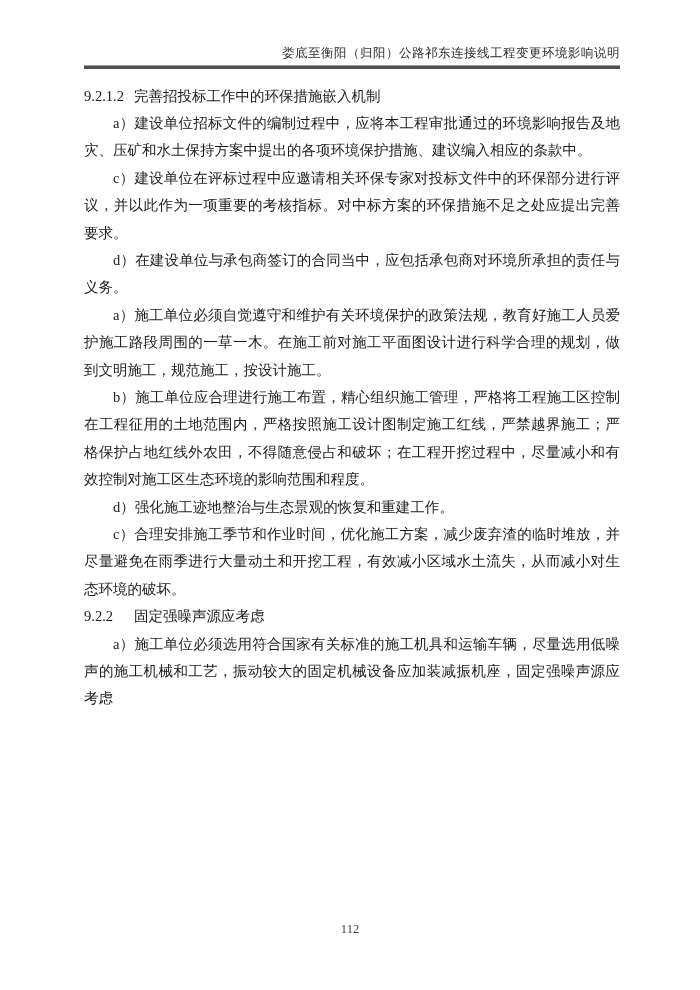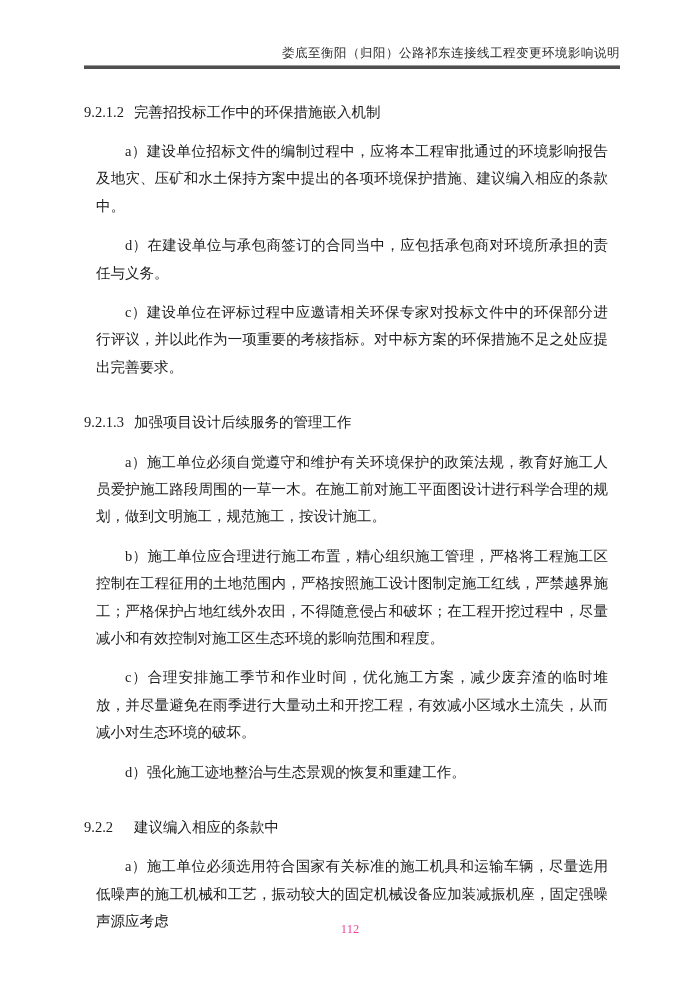--- a/index.html
+++ b/index.html
@@ -46,62 +46,60 @@
     margin: 0;
     font-size: 14.5px;
     font-weight: normal;
     line-height: 27.4px;
     text-align: left;
     white-space: nowrap;
   }
   .section-number {
     display: inline-block;
     min-width: 50px;
-    margin-top: 16px;
   }
   .para {
-    margin: 12px;
+    margin: 0;
     text-indent: 2em;
   }
   .para.underline {
     text-decoration-thickness: 1px;
     text-underline-offset: 5px;
   }
   .page-number {
     position: absolute;
     left: 0; right: 0;
     top: 922px;
     text-align: center;
     font-size: 12.5px;
-    color: #ec4899;
+    color: #404040;
   }
 </style>
 </head>
 <body>
 
 <div class="page">
   <div class="content">
 
     <div class="running-header">娄底至衡阳（归阳）公路祁东连接线工程变更环境影响说明</div>
     <div class="header-rule"></div>
 
     <div class="body-text">
 
       <h3 class="section-heading"><span class="section-number">9.2.1.2</span><span>完善招投标工作中的环保措施嵌入机制</span></h3>
       <p class="para">a）建设单位招标文件的编制过程中，应将本工程审批通过的环境影响报告及地灾、压矿和水土保持方案中提出的各项环境保护措施、建议编入相应的条款中。</p>
+      <p class="para">c）建设单位在评标过程中应邀请相关环保专家对投标文件中的环保部分进行评议，并以此作为一项重要的考核指标。对中标方案的环保措施不足之处应提出完善要求。</p>
       <p class="para">d）在建设单位与承包商签订的合同当中，应包括承包商对环境所承担的责任与义务。</p>
-      <p class="para">c）建设单位在评标过程中应邀请相关环保专家对投标文件中的环保部分进行评议，并以此作为一项重要的考核指标。对中标方案的环保措施不足之处应提出完善要求。</p>
 
-      <h3 class="section-heading"><span class="section-number">9.2.1.3</span><span>加强项目设计后续服务的管理工作</span></h3>
 
       <p class="para">a）施工单位必须自觉遵守和维护有关环境保护的政策法规，教育好施工人员爱护施工路段周围的一草一木。在施工前对施工平面图设计进行科学合理的规划，做到文明施工，规范施工，按设计施工。</p>
       <p class="para underline">b）施工单位应合理进行施工布置，精心组织施工管理，严格将工程施工区控制在工程征用的土地范围内，严格按照施工设计图制定施工红线，严禁越界施工；严格保护占地红线外农田，不得随意侵占和破坏；在工程开挖过程中，尽量减小和有效控制对施工区生态环境的影响范围和程度。</p>
+      <p class="para">d）强化施工迹地整治与生态景观的恢复和重建工作。</p>
       <p class="para">c）合理安排施工季节和作业时间，优化施工方案，减少废弃渣的临时堆放，并尽量避免在雨季进行大量动土和开挖工程，有效减小区域水土流失，从而减小对生态环境的破坏。</p>
-      <p class="para">d）强化施工迹地整治与生态景观的恢复和重建工作。</p>
 
-      <h3 class="section-heading"><span class="section-number">9.2.2</span><span>建议编入相应的条款中</span></h3>
+      <h3 class="section-heading"><span class="section-number">9.2.2</span><span>固定强噪声源应考虑</span></h3>
       <p class="para">a）施工单位必须选用符合国家有关标准的施工机具和运输车辆，尽量选用低噪声的施工机械和工艺，振动较大的固定机械设备应加装减振机座，固定强噪声源应考虑</p>
 
     </div>
   </div>
 
   <div class="page-number">112</div>
 </div>
 
 </body></html>

